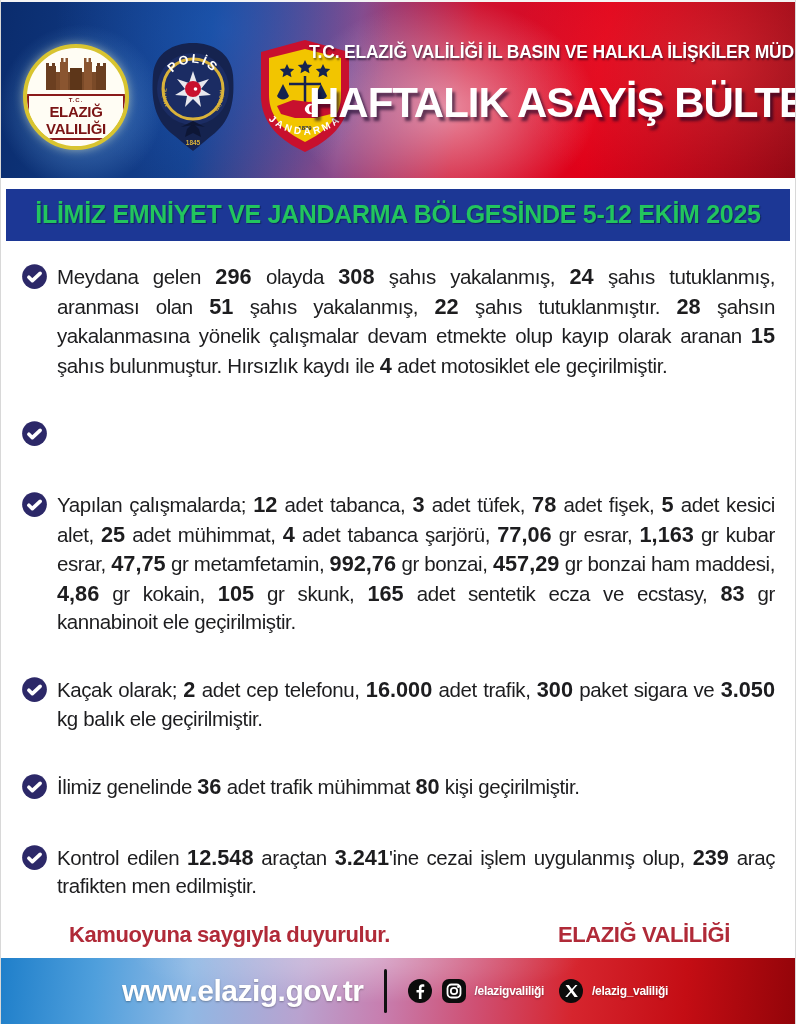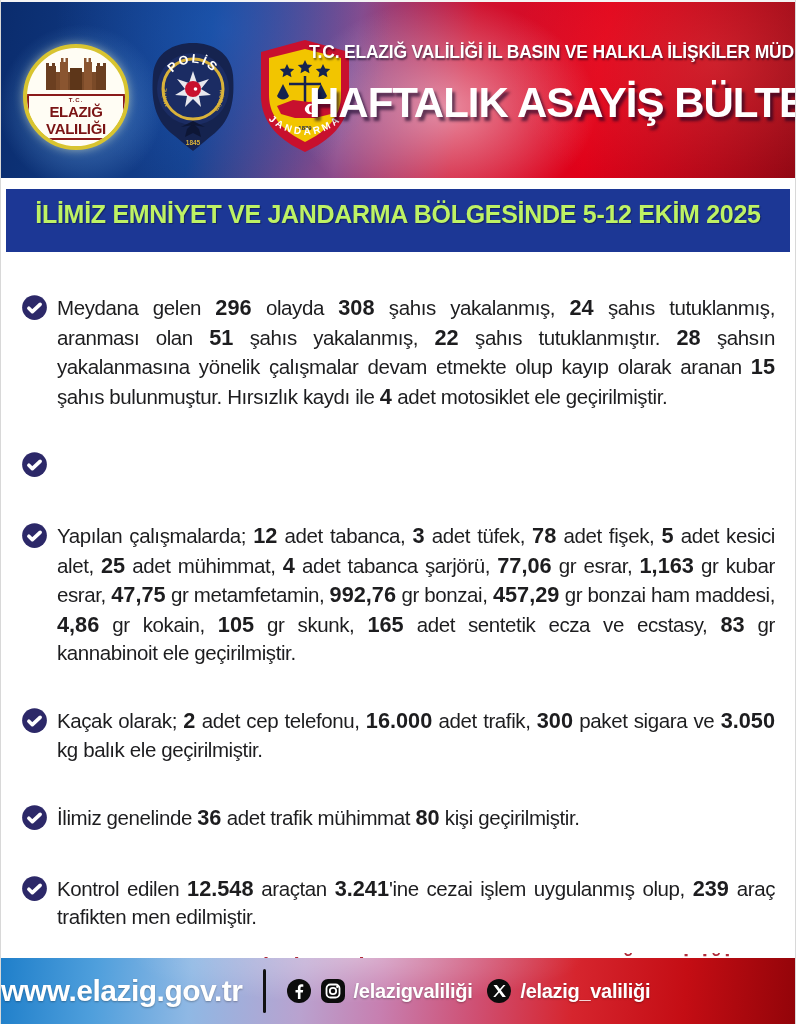--- a/index.html
+++ b/index.html
@@ -36,54 +36,54 @@
   .agency {
     font-size:17.5px; font-weight:700; letter-spacing:-0.2px; white-space:nowrap;
     text-shadow:1px 2px 2px rgba(0,0,25,.55);
   }
   .main-title {
     margin-top:16px; font-size:42px; font-weight:800; letter-spacing:-1px; white-space:nowrap;
     text-shadow:3px 4px 3px rgba(15,0,35,.6);
   }
   
   .banner {
-    flex:0 0 auto; margin:11px 5px 0; padding:9px 6px 21px;
+    flex:0 0 auto; margin:11px 5px 0; padding:9px 6px 10px;
     background:var(--banner_blue,#1c3795);
-    color:#bef264; text-align:center; font-weight:800; font-size:25px;
+    color:#22c55e; text-align:center; font-weight:800; font-size:25px;
     letter-spacing:-0.3px; line-height:1.32;
     text-shadow:1px 1px 1px rgba(0,0,0,.35);
   }
   
-  .body-main { flex:1 1 auto; display:flex; flex-direction:column; padding:41px 20px 0 20px; overflow:hidden; }
+  .body-main { flex:1 1 auto; display:flex; flex-direction:column; padding:21px 20px 0 20px; overflow:hidden; }
   .bullet { display:flex; align-items:flex-start; margin-bottom:39px; }
   .bullet:last-of-type { margin-bottom:8px; }
   .chk { flex:0 0 30px; margin-top:1px; }
   .btxt {
     flex:1; color:var(--body_text,#1d1d1f); font-size:20.5px; line-height:1.36;
     letter-spacing:-0.4px; text-align:justify; padding-left:6px;
   }
   .btxt b { font-weight:800; font-size:1.06em; letter-spacing:0; }
   
   .closing-row {
     margin-top:auto; flex:0 0 auto; display:flex; justify-content:space-between;
     padding:14px 45px 16px 48px; color:var(--closing_red,#b02a38);
     font-size:22px; font-weight:700; letter-spacing:-0.4px;
   }
   
   .bar {
-    flex:0 0 66px; display:flex; align-items:center; gap:20px;
+    flex:0 0 66px; display:flex; align-items:center; justify-content:center; gap:20px;
     color:#fff;
     background:
       radial-gradient(ellipse 300px 60px at 45% 0%, rgba(255,255,255,.35), transparent 75%),
       linear-gradient(95deg,#1f7fca 0%,#4f9fdc 12%,#8fb8e4 24%,#b9a2cf 38%,#c77fb0 48%,#cf4f72 60%,#d6252e 72%,#c40d14 86%,#930409 100%);
   }
   .site { font-size:30px; font-weight:600; letter-spacing:-0.5px; text-shadow:0 1px 2px rgba(0,0,0,.3); }
   .divider { width:3px; height:44px; background:#111; border-radius:2px; }
   .social { display:flex; align-items:center; gap:8px; }
-  .handle { font-size:20px; font-weight:600; letter-spacing:-0.3px; text-shadow:0 1px 2px rgba(0,0,0,.3); margin-right:6px; }
+  .handle { font-size:12px; font-weight:600; letter-spacing:-0.3px; text-shadow:0 1px 2px rgba(0,0,0,.3); margin-right:6px; }
   .sicon { display:inline-flex; }
 </style>
 </head>
 <body>
 
 <div class="poster">
 
   <header class="hdr">
     <div class="logos">
 

